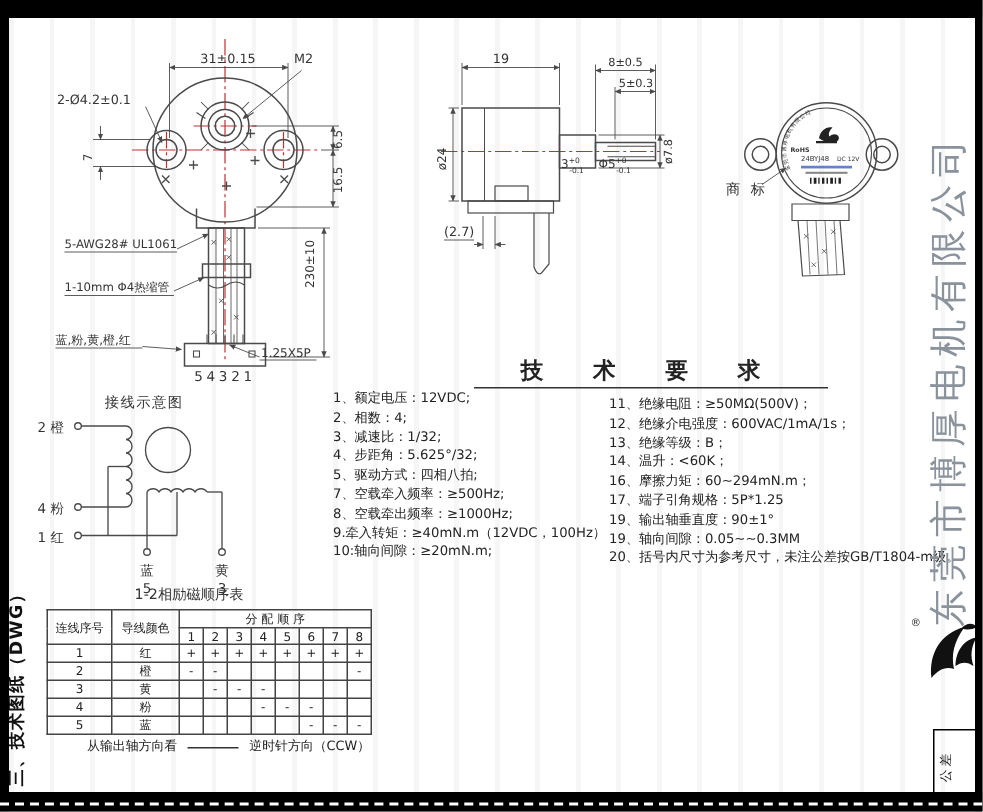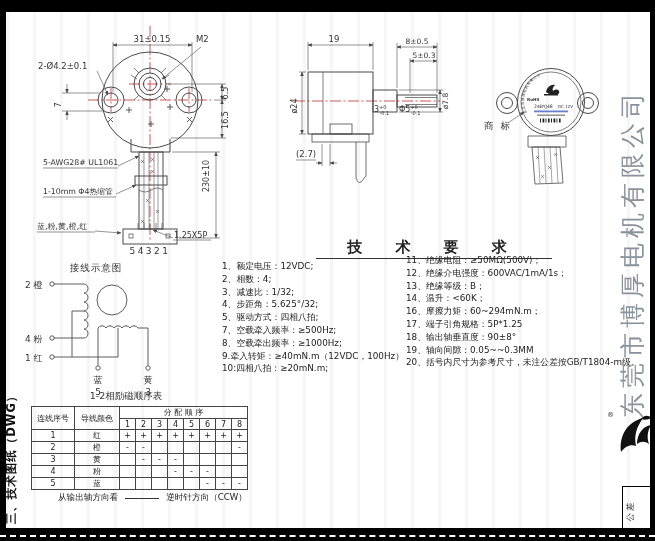--- a/index.html
+++ b/index.html
@@ -13,21 +13,21 @@
   .frame-left{position:absolute;left:0;top:0;width:6px;height:541px;background:#000;}
   .frame-right{position:absolute;right:0;top:0;width:5px;height:541px;background:#000;}
   svg.draw{position:absolute;left:0;top:0;width:655px;height:541px;}
   svg text{font-family:"DejaVu Sans",sans-serif;fill:#333;}
 
   .tech-title{position:absolute;left:316px;top:238px;width:236px;text-align:center;
               font-size:15px;font-weight:bold;letter-spacing:14px;color:#222;
               border-bottom:1.5px solid #333;padding-bottom:1px;white-space:nowrap;}
   .tech-col{position:absolute;font-size:8.8px;line-height:12.8px;color:#222;white-space:nowrap;}
   .tech-left{left:222px;top:260px;}
-  .tech-right{left:406px;top:254px;}
+  .tech-right{left:406px;top:264px;}
 
   table.seq{position:absolute;left:31px;top:406px;border-collapse:collapse;table-layout:fixed;
             font-size:8px;color:#222;text-align:center;}
   table.seq td,table.seq th{border:1px solid #444;padding:0;font-weight:normal;overflow:hidden;}
   table.seq .cNo{width:42px;} table.seq .cCol{width:44px;} table.seq .cS{width:15px;}
   table.seq .hrow{height:11px;} table.seq .drow{height:10px;}
   .seq-footer{position:absolute;left:58px;top:492px;width:220px;display:flex;align-items:center;
               gap:7px;font-size:8.6px;color:#222;white-space:nowrap;}
   .seq-footer .dashline{width:34px;height:0;border-top:1px solid #333;}
 
@@ -299,30 +299,30 @@
   <div class="tech-title">技 术 要 求</div>
   <div class="tech-col tech-left">
     <div>1、额定电压：12VDC;</div>
     <div>2、相数：4;</div>
     <div>3、减速比：1/32;</div>
     <div>4、步距角：5.625°/32;</div>
     <div>5、驱动方式：四相八拍;</div>
     <div>7、空载牵入频率：≥500Hz;</div>
     <div>8、空载牵出频率：≥1000Hz;</div>
     <div>9.牵入转矩：≥40mN.m（12VDC，100Hz）</div>
-    <div>10:四相八拍：≥20mN.m;</div>
+    <div>10:轴向间隙：≥20mN.m;</div>
   </div>
   <div class="tech-col tech-right">
     <div>11、绝缘电阻：≥50MΩ(500V)；</div>
     <div>12、绝缘介电强度：600VAC/1mA/1s；</div>
     <div>13、绝缘等级：B；</div>
     <div>14、温升：&lt;60K；</div>
     <div>16、摩擦力矩：60~294mN.m；</div>
     <div>17、端子引角规格：5P*1.25</div>
-    <div>18、输出轴垂直度：90±8°</div>
+    <div>19、输出轴垂直度：90±1°</div>
     <div>19、轴向间隙：0.05~~0.3MM</div>
     <div>20、括号内尺寸为参考尺寸，未注公差按GB/T1804-m级。</div>
   </div>
 
   <table class="seq">
     <tbody>
         <tr class="hrow">
       <th class="cNo" rowspan="2">连线序号</th>
       <th class="cCol" rowspan="2">导线颜色</th>
       <th class="cS" colspan="8">分 配 顺 序</th>

